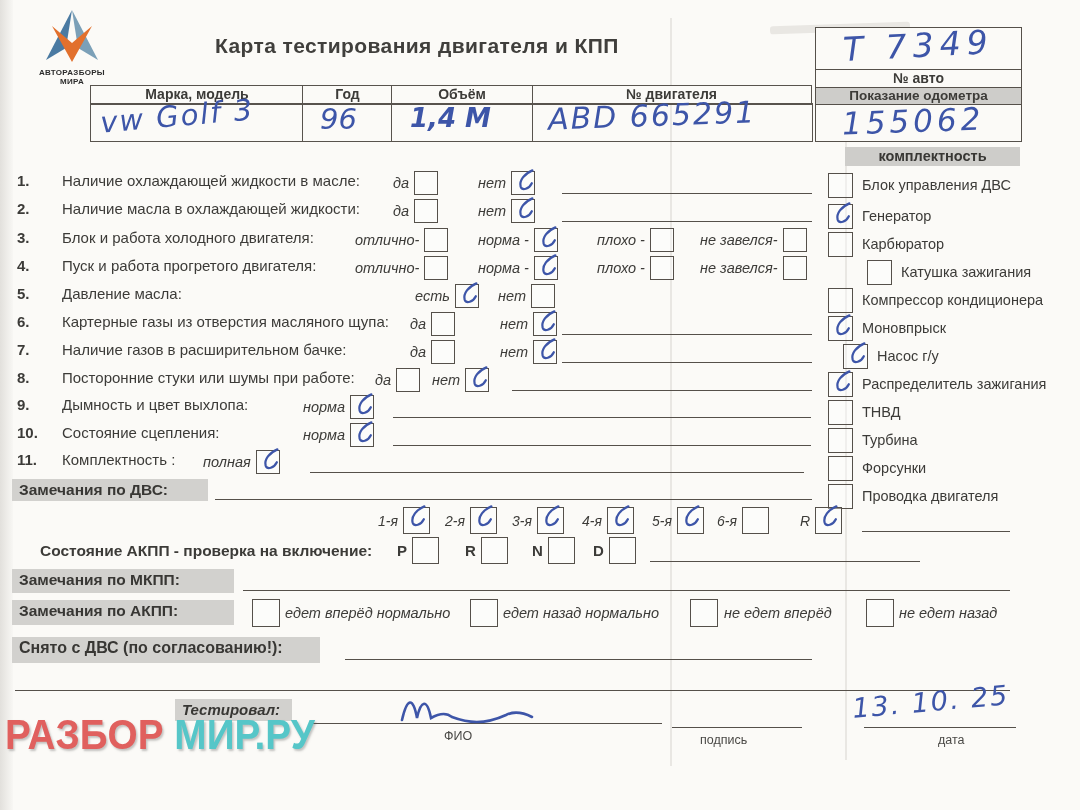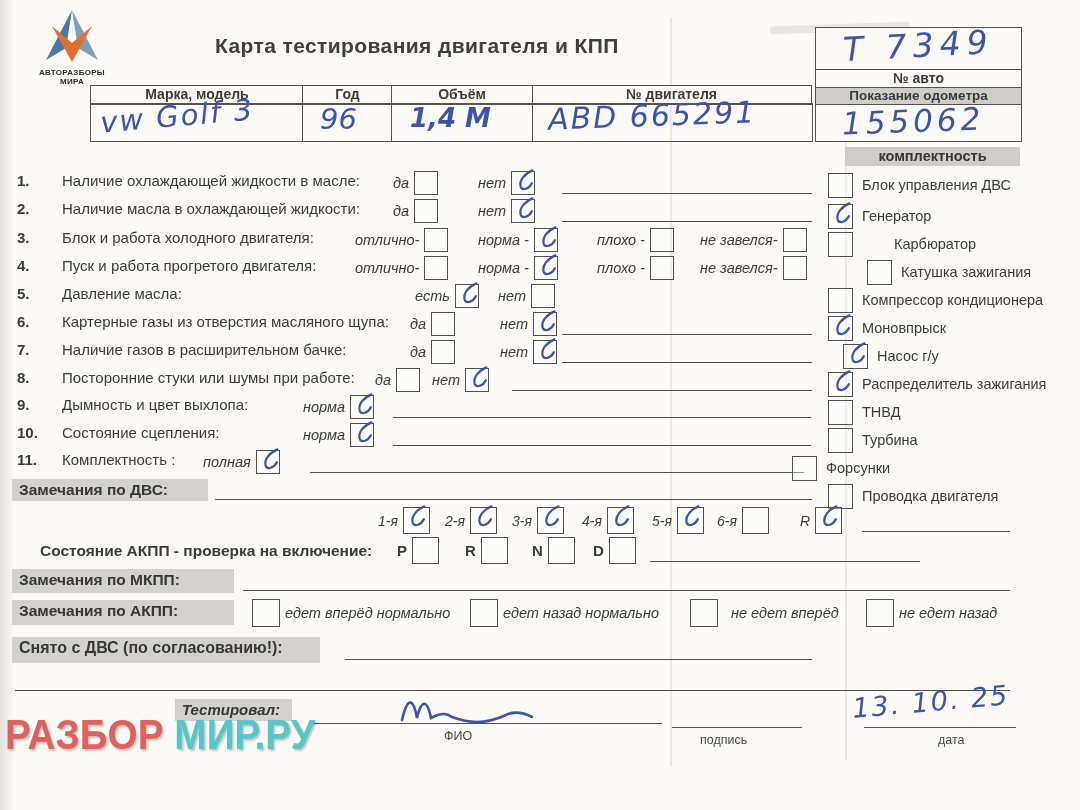--- a/index.html
+++ b/index.html
@@ -104,21 +104,21 @@
         <span class="el">Блок управления ДВС</span>
       </div>
       <div class="eq" style="left: 828px; top: 204px;">
         <span class="cbox" style="width: 23px; height: 23px;">
           <svg class="tick" viewBox="0 0 100 100">
             <path d="M80 12 C52 24 32 48 38 70 C44 87 68 78 78 58" fill="none" stroke="#3d55a8" stroke-width="8" stroke-linecap="round"></path>
           </svg>
         </span>
         <span class="el">Генератор</span>
       </div>
-      <div class="eq" style="left: 828px; top: 232px; gap: 32px;">
+      <div class="eq" style="left: 828px; top: 232px;">
         <span class="cbox" style="width: 23px; height: 23px;"></span>
         <span class="el">Карбюратор</span>
       </div>
       <div class="eq" style="left: 828px; top: 260px; margin-left: 39px;">
         <span class="cbox" style="width: 23px; height: 23px;"></span>
         <span class="el">Катушка зажигания</span>
       </div>
       <div class="eq" style="left: 828px; top: 288px;">
         <span class="cbox" style="width: 23px; height: 23px;"></span>
         <span class="el">Компрессор кондиционера</span>
@@ -148,21 +148,21 @@
         <span class="el">Распределитель зажигания</span>
       </div>
       <div class="eq" style="left: 828px; top: 400px;">
         <span class="cbox" style="width: 23px; height: 23px;"></span>
         <span class="el">ТНВД</span>
       </div>
       <div class="eq" style="left: 828px; top: 428px;">
         <span class="cbox" style="width: 23px; height: 23px;"></span>
         <span class="el">Турбина</span>
       </div>
-      <div class="eq" style="left: 792px; top: 456px;">
+      <div class="eq" style="left: 828px; top: 456px;">
         <span class="cbox" style="width: 23px; height: 23px;"></span>
         <span class="el">Форсунки</span>
       </div>
       <div class="eq" style="left: 828px; top: 484px;">
         <span class="cbox" style="width: 23px; height: 23px;"></span>
         <span class="el">Проводка двигателя</span>
       </div>
     </div>
 
   <div id="checklist">
@@ -422,21 +422,21 @@
       <span class="opt" style="left: 252px; top: 599px; height: 28px;">
         <span class="cbox" style="width: 26px; height: 26px;"></span>
         <span class="ol" style="margin-left: 5px; margin-right: 0px;">едет вперёд нормально</span>
       </span>
       <span class="opt" style="left: 470px; top: 599px; height: 28px;">
         <span class="cbox" style="width: 26px; height: 26px;"></span>
         <span class="ol" style="margin-left: 5px; margin-right: 0px;">едет назад нормально</span>
       </span>
       <span class="opt" style="left: 690px; top: 599px; height: 28px;">
         <span class="cbox" style="width: 26px; height: 26px;"></span>
-        <span class="ol" style="margin-left: 13px; margin-right: 0px;">не едет вперёд</span>
+        <span class="ol" style="margin-left: 6px; margin-right: 0px;">не едет вперёд</span>
       </span>
       <span class="opt" style="left: 866px; top: 599px; height: 28px;">
         <span class="cbox" style="width: 26px; height: 26px;"></span>
         <span class="ol" style="margin-left: 5px; margin-right: 0px;">не едет назад</span>
       </span>
     </div>
 
   <div class="gbar" style="left:12px;top:637px;width:308px;height:26px;font-size:16px;">Снято с ДВС (по согласованию!):</div>
   <div class="wline" style="left:345px;top:659px;width:467px;"></div>
 

